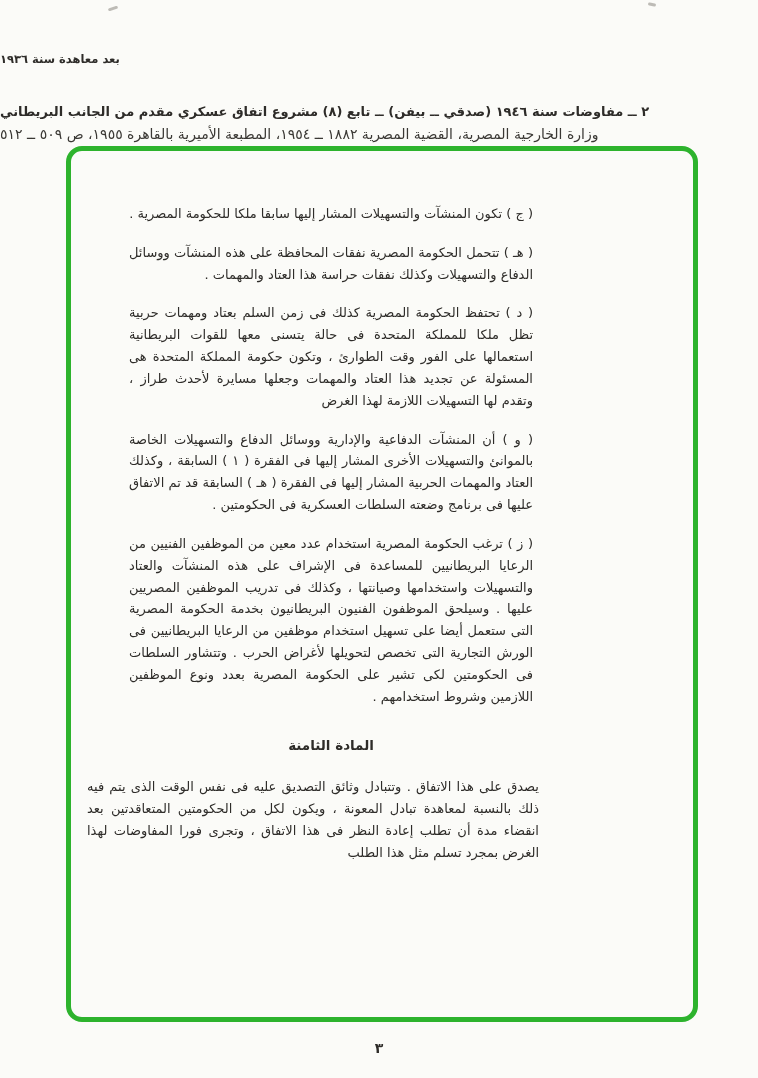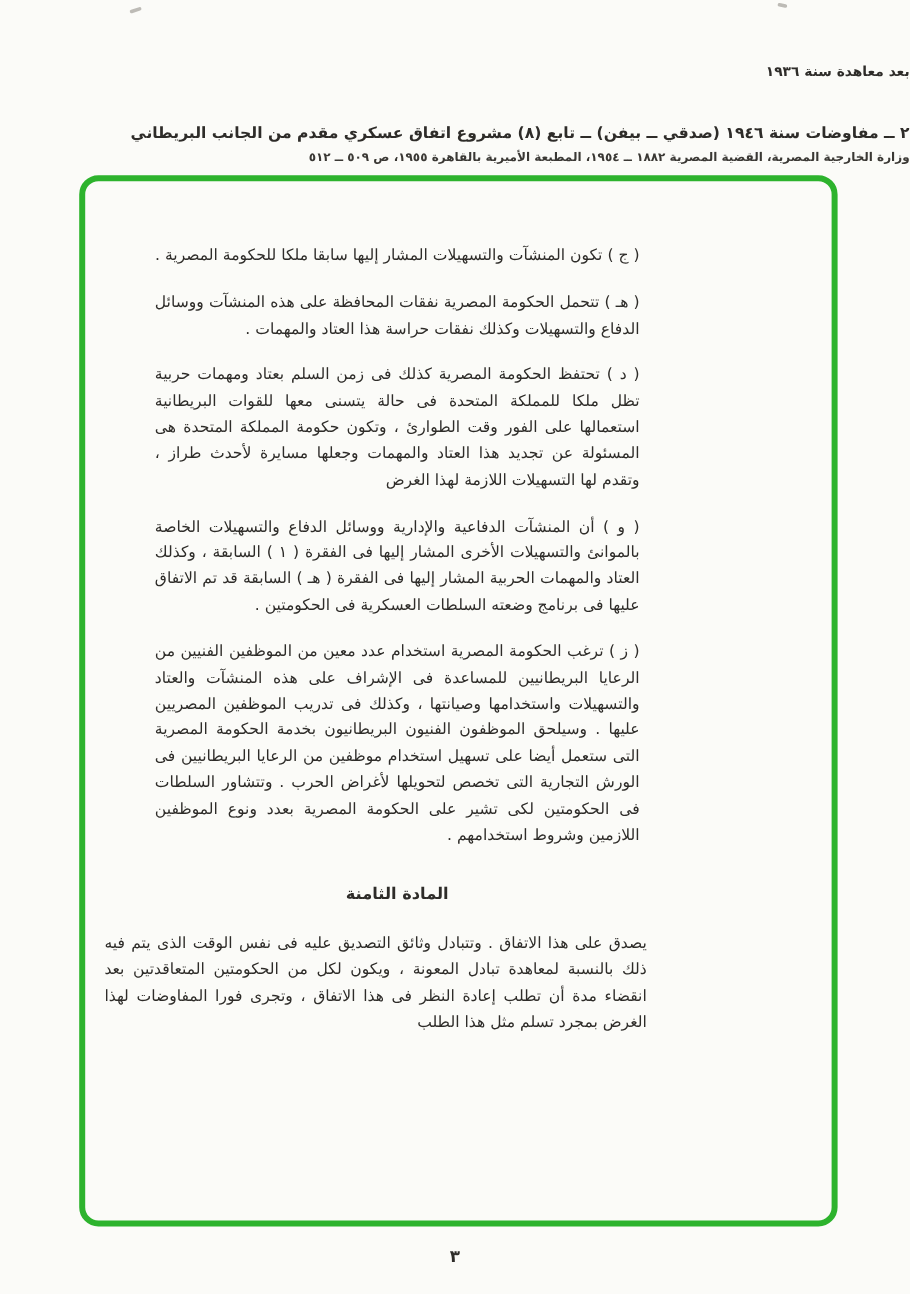--- a/index.html
+++ b/index.html
@@ -9,26 +9,26 @@
     font-family:"DejaVu Sans",sans-serif;
     color:#2e2c29;
     position:relative;
     overflow:hidden;
   }
   .scan-page{position:absolute;inset:0;}
 
   
   .header{
     position:absolute;top:52px;left:0;right:0;
-    text-align:right;
+    text-align:left;
     direction:rtl;
   }
   .header .line1{font-size:11.5px;font-weight:bold;letter-spacing:.5px;margin-bottom:7px;}
   .header .line2{font-size:13px;font-weight:bold;margin-bottom:7px;margin-top:38px;}
-  .header .line3{font-size:10px;color:#3a3834;font-weight:bold;}
+  .header .line3{font-size:14px;color:#3a3834;}
 
   
   .artifact{position:absolute;background:#8a877f;opacity:.55;border-radius:2px;}
   .artifact.tl{top:7px;left:108px;width:10px;height:3px;transform:rotate(-18deg);}
   .artifact.tr{top:3px;left:648px;width:8px;height:3px;transform:rotate(12deg);}
 
   
   .frame{
     position:absolute;
     left:66px;top:146px;

